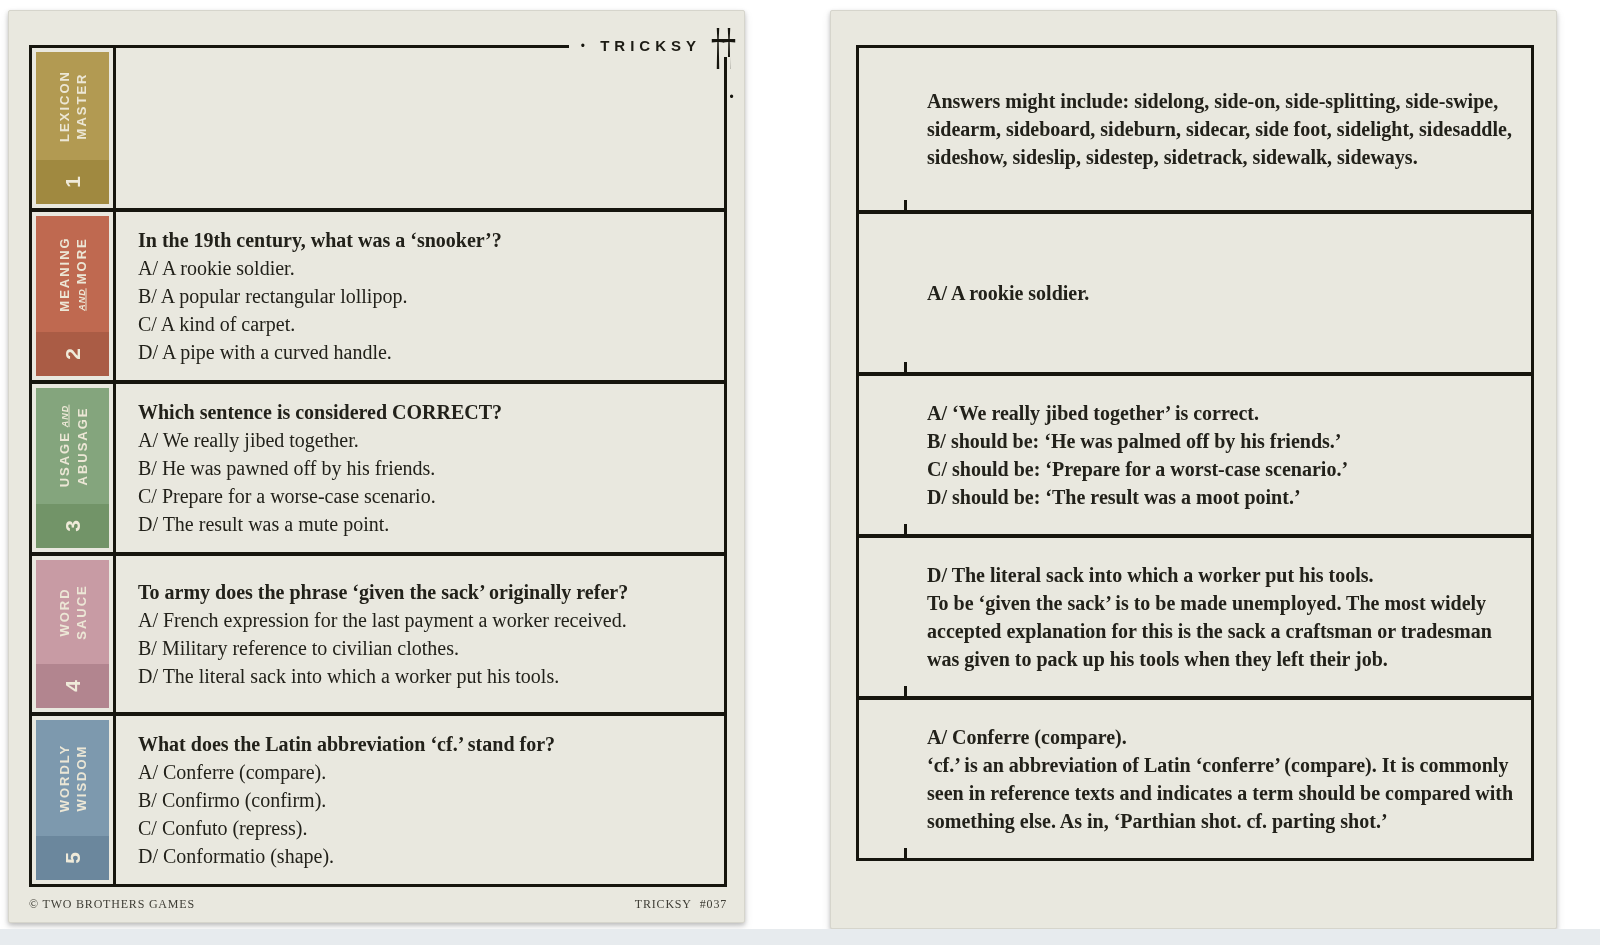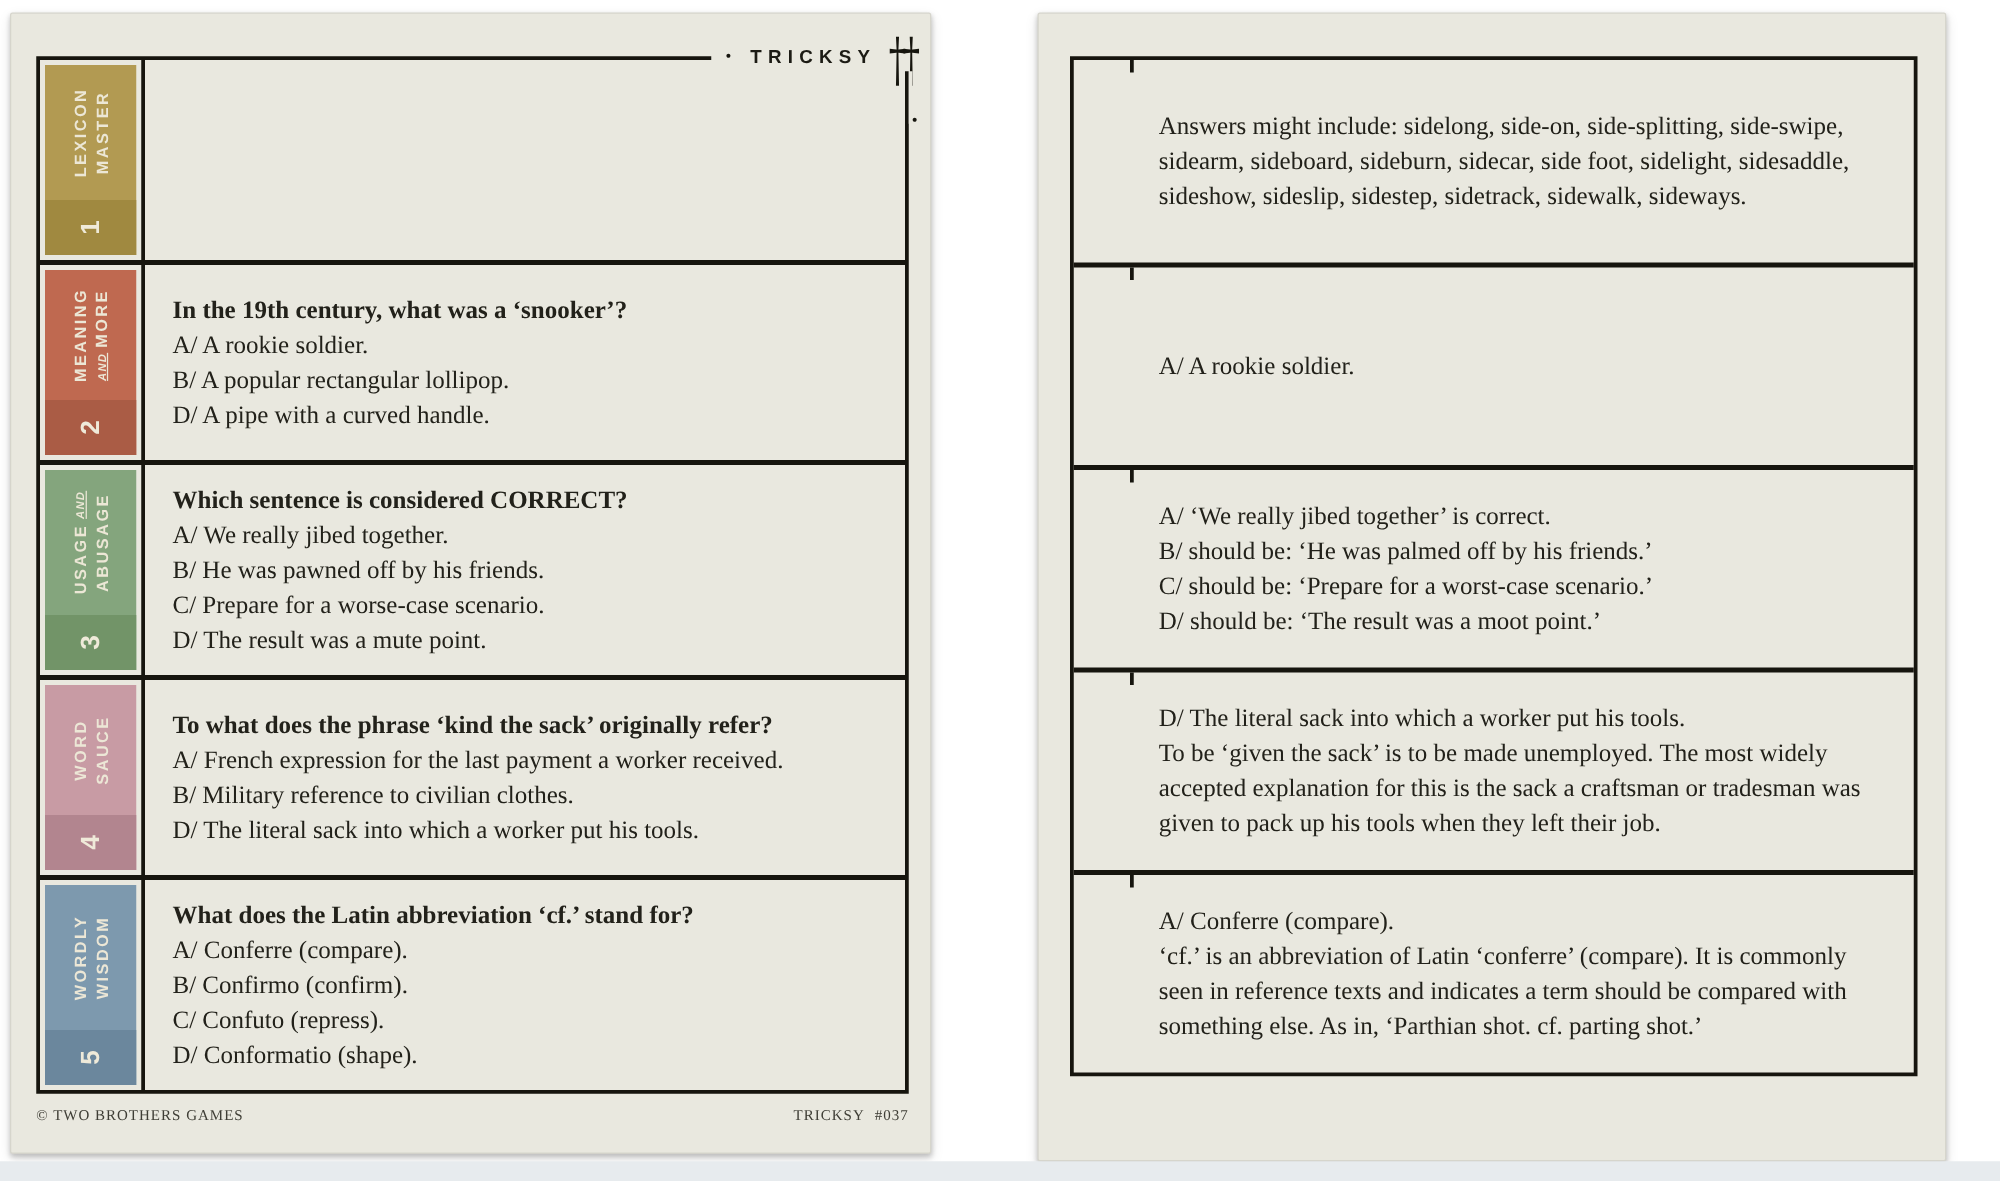--- a/index.html
+++ b/index.html
@@ -110,21 +110,21 @@
   .footer {
     margin: 10px 17px 0 20px;
     display: flex; justify-content: space-between; align-items: center;
     font-size: 12px; letter-spacing: 0.8px; color: #3e3d35;
   }
   .fright span { margin-left: 8px; }
 
   
   .awrap { margin: 34px 22px 0 25px; }
   .atable { border: 3px solid #16150e; }
-  .arow { display: flex; min-height: 162px; align-items: flex-start; }
+  .arow { display: flex; min-height: 162px; align-items: flex-end; font-weight: bold; }
   .arow + .arow { border-top: 4px solid #16150e; }
   .atab {
     width: 48px; flex: none;
     border-right: 3px solid #16150e;
     display: flex; align-items: stretch;
   }
   .abar { flex: 1; margin: 5px 6px; }
   .acontent {
     flex: 1; align-self: center;
     padding: 14px 16px 14px 20px;
@@ -174,20 +174,21 @@
             </div>
             <div class="tab-num" style="background: rgb(170, 92, 69);">
               <span class="num-rot">2</span>
             </div>
           </div>
         </div>
         <div class="qcontent">
           <div class="qtitle">In the 19th century, what was a ‘snooker’?</div>
           <div class="qline">A/  A rookie soldier.</div>
           <div class="qline">B/ A popular rectangular lollipop.</div>
+          <div class="qline">C/  A kind of carpet.</div>
           <div class="qline">D/  A pipe with a curved handle.</div>
         </div>
       </div>
 
       <div class="qrow">
         <div class="tab">
           <div class="tab-inner" style="background: rgb(132, 165, 125);">
             <div class="tab-label">
               <div class="rot">
                 <div class="lab-line"><span>USAGE</span><span class="and and-after">AND</span></div>
@@ -216,21 +217,21 @@
                 <div class="lab-line">WORD</div>
                 <div class="lab-line">SAUCE</div>
               </div>
             </div>
             <div class="tab-num" style="background: rgb(178, 133, 143);">
               <span class="num-rot">4</span>
             </div>
           </div>
         </div>
         <div class="qcontent">
-          <div class="qtitle">To what does the phrase ‘kind the sack’ originally refer?</div>
+          <div class="qtitle">To army does the phrase ‘given the sack’ originally refer?</div>
           <div class="qline">A/ French expression for the last payment a worker received.</div>
           <div class="qline">B/ Military reference to civilian clothes.</div>
           <div class="qline">D/ The literal sack into which a worker put his tools.</div>
         </div>
       </div>
 
       <div class="qrow">
         <div class="tab">
           <div class="tab-inner" style="background: rgb(125, 153, 174);">
             <div class="tab-label">

